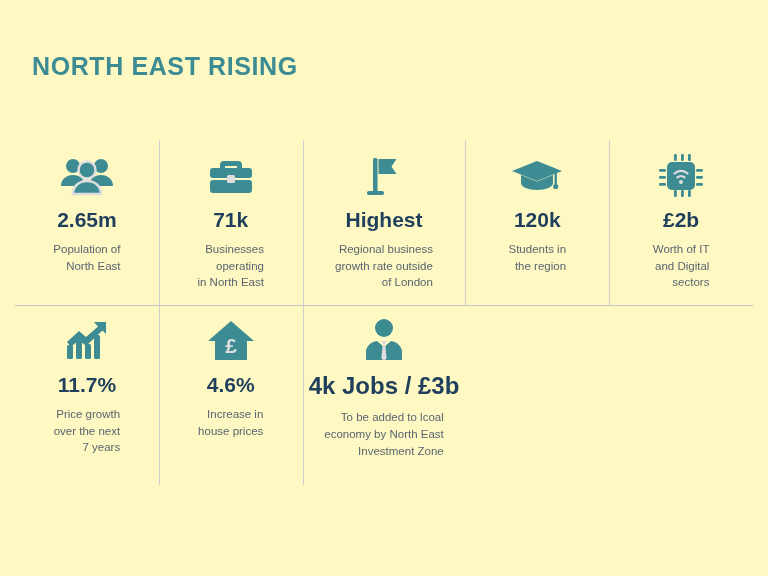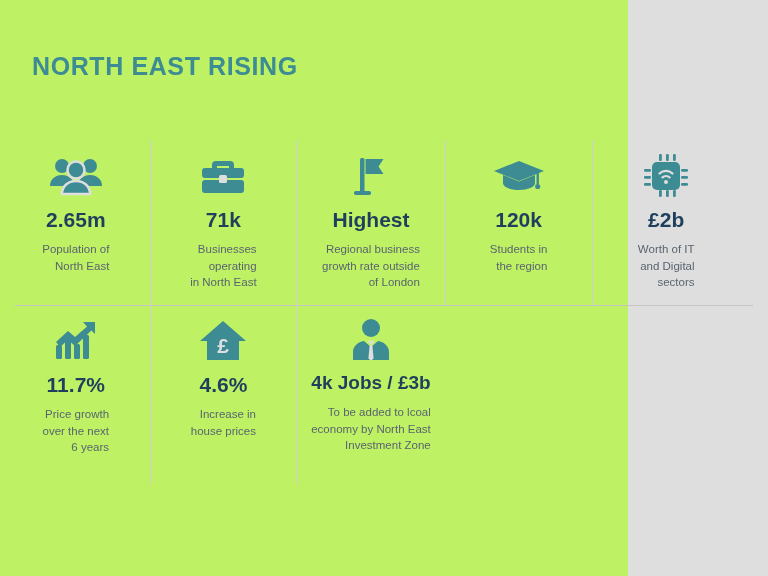--- a/index.html
+++ b/index.html
@@ -8,39 +8,39 @@
   }
   body {
     width: 768px;
     height: 576px;
     background: #dedede;
     font-family: "Liberation Sans", sans-serif;
     overflow: hidden;
   }
   .slide {
     position: relative;
-    width: 628px;
+    width: 768px;
     height: 576px;
-    background: #bef264;
+    background: #fef9c3;
     box-sizing: border-box;
   }
   .title {
     position: absolute;
     left: 32px;
     top: 52px;
     font-size: 25px;
     font-weight: bold;
     letter-spacing: 0.6px;
     color: #3d8b93;
     margin: 0;
     white-space: nowrap;
   }
   .grid {
     position: absolute;
-    left: 2px;
+    left: 15px;
     top: 140px;
     width: 738px;
     height: 345px;
     display: grid;
     grid-template-columns: repeat(5, 1fr);
     grid-template-rows: 165px 180px;
   }
   .cell {
     position: relative;
     display: flex;
@@ -79,21 +79,21 @@
   .stat {
     font-size: 21px;
     font-weight: bold;
     color: #1f3f5c;
     line-height: 1.1;
     margin: 0 0 10px 0;
     text-align: center;
     white-space: nowrap;
   }
   .stat.small {
-    font-size: 19px;
+    font-size: 24px;
   }
   .desc {
     font-size: 11.5px;
     color: #5a6470;
     line-height: 1.45;
     text-align: right;
     margin: 0;
     max-width: 145px;
   }
   .teal { fill: #3d8b93; }
@@ -210,21 +210,21 @@
             <rect x="22" y="24" width="6" height="15" rx="1.5"></rect>
             <rect x="31" y="15" width="6" height="24" rx="1.5"></rect>
           </g>
           <path class="teal" d="M4 22 16 11l7 6L38 4l4 4L23 26l-7-6-8 7z"></path>
           <path class="teal" d="M31 2h12v12l-4.5-4.5L34.5 6z"></path>
         </svg>
       </div>
       <p class="stat">11.7%</p>
       <p class="desc" style="white-space:pre-line">Price growth
 over the next
-6 years</p>
+7 years</p>
     </div>
 
     <div class="cell">
       <div class="icon-wrap">
         <svg width="48" height="44" viewBox="0 0 48 44">
           <path class="teal" d="M24 2 47 22h-7v19H8V22H1z"></path>
           <text x="24" y="34" text-anchor="middle" font-family="Liberation Sans, sans-serif" font-size="21" font-weight="bold" fill="#dedede">£</text>
         </svg>
       </div>
       <p class="stat">4.6%</p>

